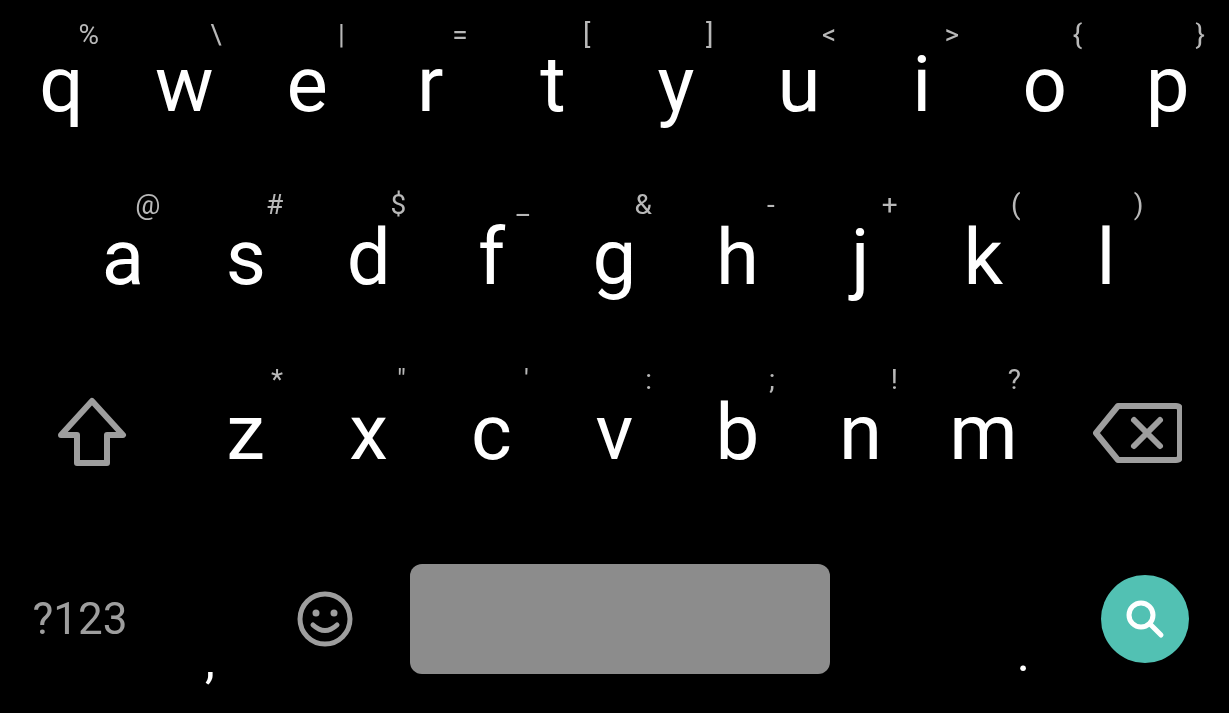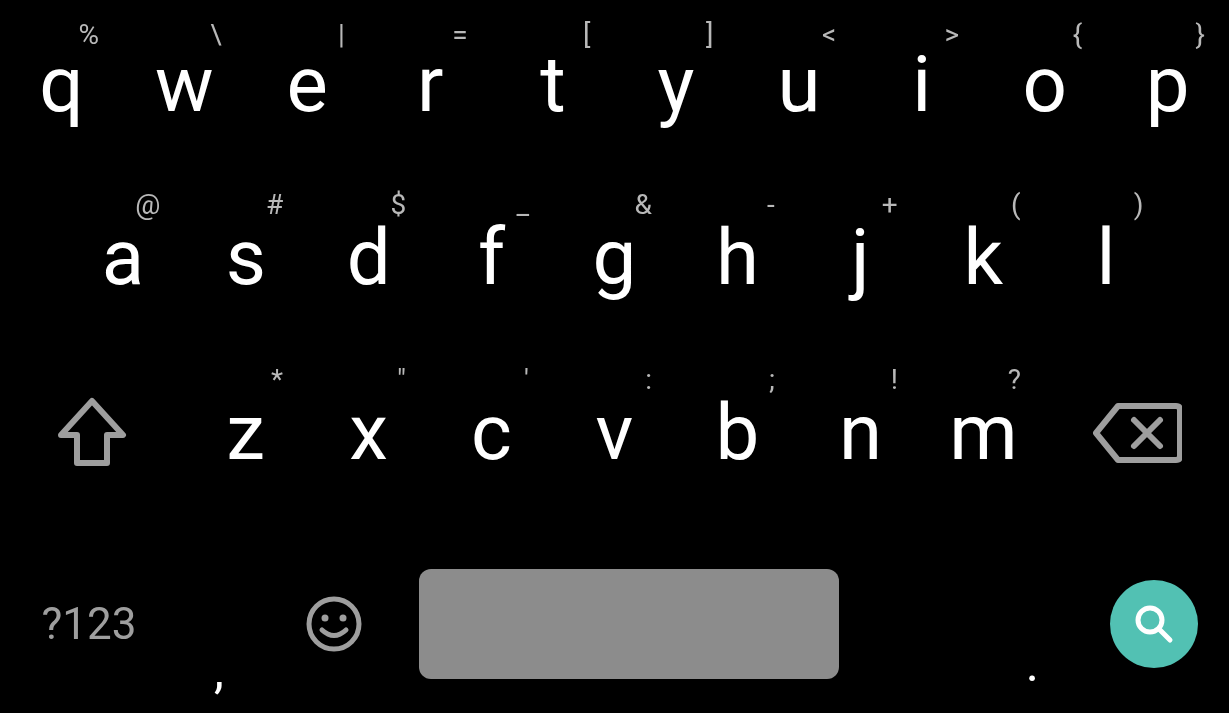--- a/index.html
+++ b/index.html
@@ -17,21 +17,21 @@
 
   
   .row2 .key { flex: 0 0 122.9px; }
 
   
   .row3 .shift, .row3 .bksp { flex: 0 0 184px; display:flex; align-items:center; justify-content:center; }
   .row3 .letters { flex: 1 1 auto; display:flex; }
   .row3 .letters .key { flex: 1 1 0; }
 
   
-  .row4 { align-items: flex-end; padding-bottom: 6px; justify-content: flex-end; }
+  .row4 { align-items: flex-end; padding-bottom: 16px; }
   .row4 > * { display:flex; align-items:center; justify-content:center; height:100%; }
   .sym { flex: 0 0 160px; color:#9e9e9e; font-size:44px; font-weight:400; }
   .comma { flex: 0 0 100px; color:#fff; font-size:50px; align-items:flex-end; padding-bottom:8px; }
   .emoji { flex: 0 0 130px; }
   .spacewrap { flex: 0 0 460px; }
   .space { width: 420px; height: 110px; background:#8c8c8c; border-radius: 12px; }
   .period { flex: 0 0 220px; color:#fff; font-size:50px; align-items:flex-end; justify-content:flex-end; padding:0 40px 14px 0; }
   .search { flex: 0 0 150px; justify-content:center; }
   .search-btn { width:88px; height:88px; border-radius:50%; background:#52c1b3; display:flex; align-items:center; justify-content:center; }
 

